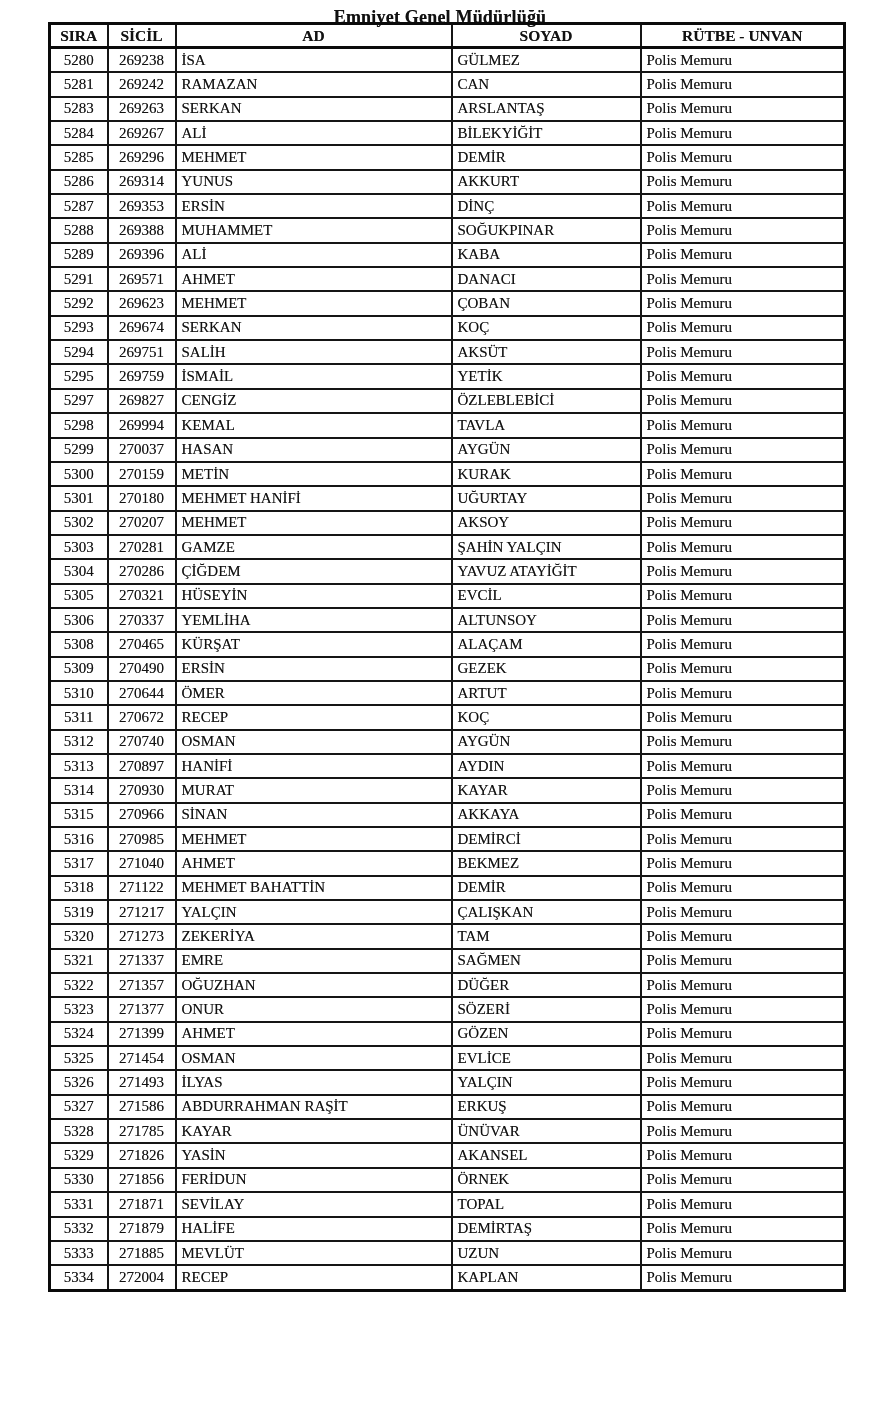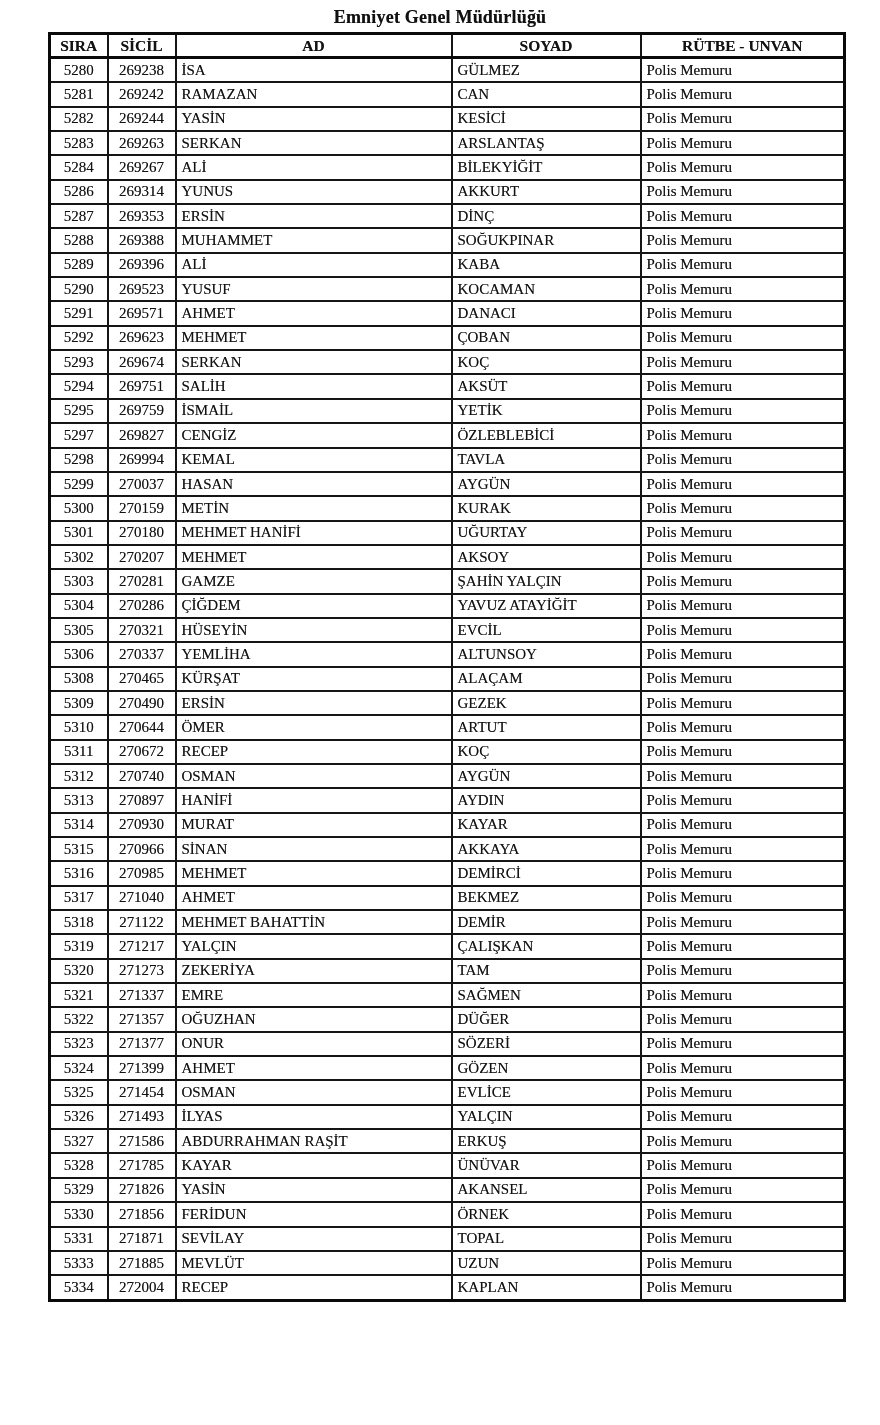--- a/index.html
+++ b/index.html
@@ -22,21 +22,21 @@
     width: 880px;
     text-align: center;
     font-size: 18px;
     font-weight: 600;
     letter-spacing: 0.2px;
     color: #101010;
     text-shadow: 0 0 0.5px rgba(0,0,0,0.55);
   }
   table.personnel {
     position: absolute;
-    top: 32px;
+    top: 22px;
     left: 48px;
     width: 795px;
     border-collapse: collapse;
     table-layout: fixed;
     border: 3px solid #0a0a0a;
   }
   table.personnel th,
   table.personnel td {
     border: 2px solid #151515;
     padding: 0 5px;
@@ -96,41 +96,41 @@
     <td class="txt rutbe">Polis Memuru</td>
   </tr>
       <tr>
     <td class="num">5281</td>
     <td class="num">269242</td>
     <td class="txt">RAMAZAN</td>
     <td class="txt">CAN</td>
     <td class="txt rutbe">Polis Memuru</td>
   </tr>
       <tr>
-    <td class="num">5282</td>
-    <td class="num">269244</td>
-    <td class="txt">YASİN</td>
-    <td class="txt">KESİCİ</td>
-    <td class="txt rutbe">Polis Memuru</td>
-  </tr>
-      <tr>
     <td class="num">5283</td>
     <td class="num">269263</td>
     <td class="txt">SERKAN</td>
     <td class="txt">ARSLANTAŞ</td>
     <td class="txt rutbe">Polis Memuru</td>
   </tr>
       <tr>
     <td class="num">5284</td>
     <td class="num">269267</td>
     <td class="txt">ALİ</td>
     <td class="txt">BİLEKYİĞİT</td>
     <td class="txt rutbe">Polis Memuru</td>
   </tr>
       <tr>
+    <td class="num">5285</td>
+    <td class="num">269296</td>
+    <td class="txt">MEHMET</td>
+    <td class="txt">DEMİR</td>
+    <td class="txt rutbe">Polis Memuru</td>
+  </tr>
+      <tr>
     <td class="num">5286</td>
     <td class="num">269314</td>
     <td class="txt">YUNUS</td>
     <td class="txt">AKKURT</td>
     <td class="txt rutbe">Polis Memuru</td>
   </tr>
       <tr>
     <td class="num">5287</td>
     <td class="num">269353</td>
     <td class="txt">ERSİN</td>
@@ -145,27 +145,20 @@
     <td class="txt rutbe">Polis Memuru</td>
   </tr>
       <tr>
     <td class="num">5289</td>
     <td class="num">269396</td>
     <td class="txt">ALİ</td>
     <td class="txt">KABA</td>
     <td class="txt rutbe">Polis Memuru</td>
   </tr>
       <tr>
-    <td class="num">5290</td>
-    <td class="num">269523</td>
-    <td class="txt">YUSUF</td>
-    <td class="txt">KOCAMAN</td>
-    <td class="txt rutbe">Polis Memuru</td>
-  </tr>
-      <tr>
     <td class="num">5291</td>
     <td class="num">269571</td>
     <td class="txt">AHMET</td>
     <td class="txt">DANACI</td>
     <td class="txt rutbe">Polis Memuru</td>
   </tr>
       <tr>
     <td class="num">5292</td>
     <td class="num">269623</td>
     <td class="txt">MEHMET</td>
@@ -425,20 +418,27 @@
     <td class="txt rutbe">Polis Memuru</td>
   </tr>
       <tr>
     <td class="num">5331</td>
     <td class="num">271871</td>
     <td class="txt">SEVİLAY</td>
     <td class="txt">TOPAL</td>
     <td class="txt rutbe">Polis Memuru</td>
   </tr>
       <tr>
+    <td class="num">5332</td>
+    <td class="num">271879</td>
+    <td class="txt">HALİFE</td>
+    <td class="txt">DEMİRTAŞ</td>
+    <td class="txt rutbe">Polis Memuru</td>
+  </tr>
+      <tr>
     <td class="num">5333</td>
     <td class="num">271885</td>
     <td class="txt">MEVLÜT</td>
     <td class="txt">UZUN</td>
     <td class="txt rutbe">Polis Memuru</td>
   </tr>
       <tr>
     <td class="num">5334</td>
     <td class="num">272004</td>
     <td class="txt">RECEP</td>

